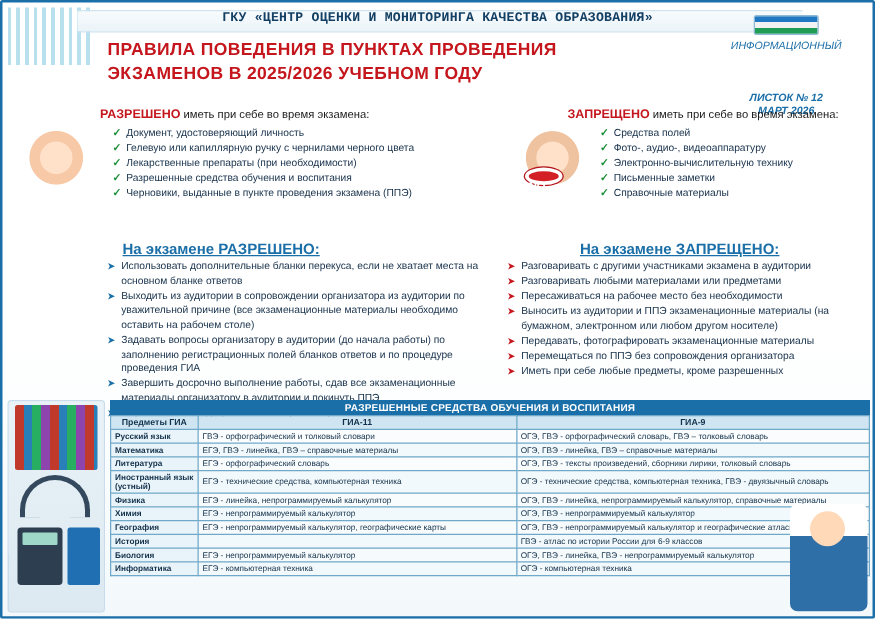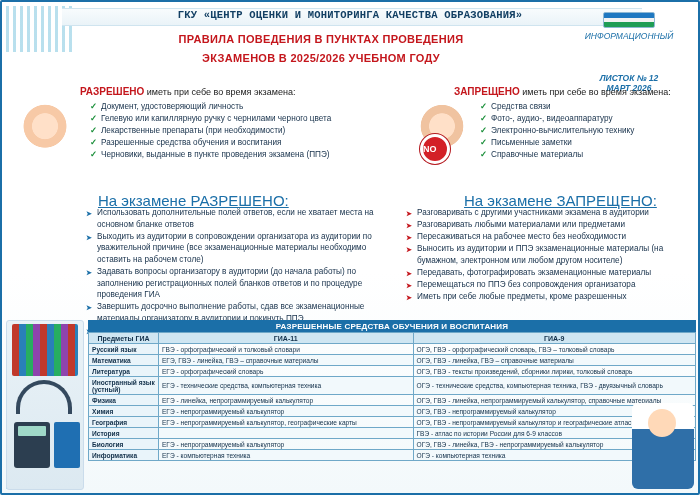--- a/index.html
+++ b/index.html
@@ -37,22 +37,21 @@
   .org-title {
     position:absolute; left:0; right:0; top:7px;
     text-align:center;
     font-size:10.5px; font-weight:bold; color:#123f63;
     letter-spacing:.2px;
     font-family:Liberation Mono, monospace;
   }
 
   .main-title {
     position:absolute; left:84px; top:28px; width:470px;
-    text-align:center;
-    font-size:11px; line-height:19px; font-weight:bold;
+    font-size:14px; line-height:19px; font-weight:bold;
     color:#c4161c; letter-spacing:.3px;
   }
   .main-title .l2 { display:block; }
 
   .badge {
     position:absolute; right:8px; top:10px; width:122px;
     text-align:center; color:#1b6fa8;
   }
   .badge .flag {
     width:52px; height:16px; margin:0 auto 3px;
@@ -90,28 +89,28 @@
     position:absolute; border-radius:4px;
     background:#e8f1f7; border:1px solid #cfe0ec;
   }
   .girl { left:6px; top:92px; width:74px; height:92px;
     background:radial-gradient(circle at 50% 35%,#ffe0c8 0 18%,#f7c9a6 19% 30%,#ffffff 31% 100%);
     border:none; }
   .boy { left:404px; top:92px; width:72px; height:92px;
     background:radial-gradient(circle at 50% 35%,#ffe0c8 0 18%,#f0c3a0 19% 30%,#ffffff 31% 100%);
     border:none; }
   .stop-sign {
-    position:absolute; left:418px; top:132px; width:30px; height:30px;
+    position:absolute; left:418px; top:132px; width:30px; height:14px;
     border-radius:50%; background:#d32027; border:3px solid #ffffff;
     color:#fff; font-size:9px; font-weight:bold; text-align:left; line-height:24px;
     box-shadow:0 0 0 1px #b4181e;
   }
 
   .sub-head {
-    position:absolute; font-size:15px; font-weight:normal; color:#1b6fa8;
+    position:absolute; font-size:12px; font-weight:bold; color:#1b6fa8;
     text-decoration:underline;
   }
   .sub-allowed { left:96px; top:190px; }
   .sub-forbidden { left:462px; top:190px; }
 
   .list-exam-allowed { position:absolute; left:84px; top:205px; width:310px; }
   .list-exam-forbidden { position:absolute; left:404px; top:205px; width:290px; }
 
   
   .table-title {
@@ -196,30 +195,30 @@
     <li>Гелевую или капиллярную ручку с чернилами черного цвета</li>
     <li>Лекарственные препараты (при необходимости)</li>
     <li>Разрешенные средства обучения и воспитания</li>
     <li>Черновики, выданные в пункте проведения экзамена (ППЭ)</li>
   </ul>
 
   <div class="sec-head forbid-head">
     <b>ЗАПРЕЩЕНО</b><span> иметь при себе во время экзамена:</span>
   </div>
   <ul class="plain list-forbidden">
-    <li>Средства связи</li>
+    <li>Средства полей</li>
     <li>Фото-, аудио-, видеоаппаратуру</li>
     <li>Электронно-вычислительную технику</li>
     <li>Письменные заметки</li>
     <li>Справочные материалы</li>
   </ul>
 
   <div class="sub-head sub-allowed">На экзамене РАЗРЕШЕНО:</div>
   <ul class="plain arrow list-exam-allowed">
-    <li>Использовать дополнительные полей ответов, если не хватает места на основном бланке ответов</li>
+    <li>Использовать дополнительные бланки перекуса, если не хватает места на основном бланке ответов</li>
     <li>Выходить из аудитории в сопровождении организатора из аудитории по уважительной причине (все экзаменационные материалы необходимо оставить на рабочем столе)</li>
     <li>Задавать вопросы организатору в аудитории (до начала работы) по заполнению регистрационных полей бланков ответов и по процедуре проведения ГИА</li>
     <li>Завершить досрочно выполнение работы, сдав все экзаменационные материалы организатору в аудитории и покинуть ППЭ</li>
     <li>Обратиться за медицинской помощью в случае плохого самочувствия</li>
   </ul>
 
   <div class="sub-head sub-forbidden">На экзамене ЗАПРЕЩЕНО:</div>
   <ul class="plain arrowred list-exam-forbidden">
     <li>Разговаривать с другими участниками экзамена в аудитории</li>
     <li>Разговаривать любыми материалами или предметами</li>

